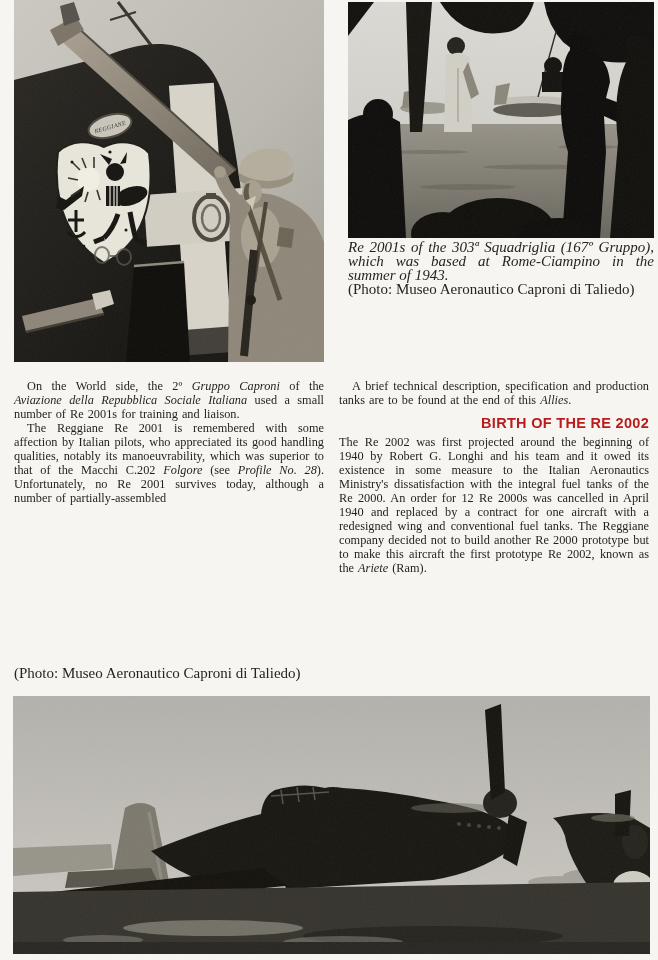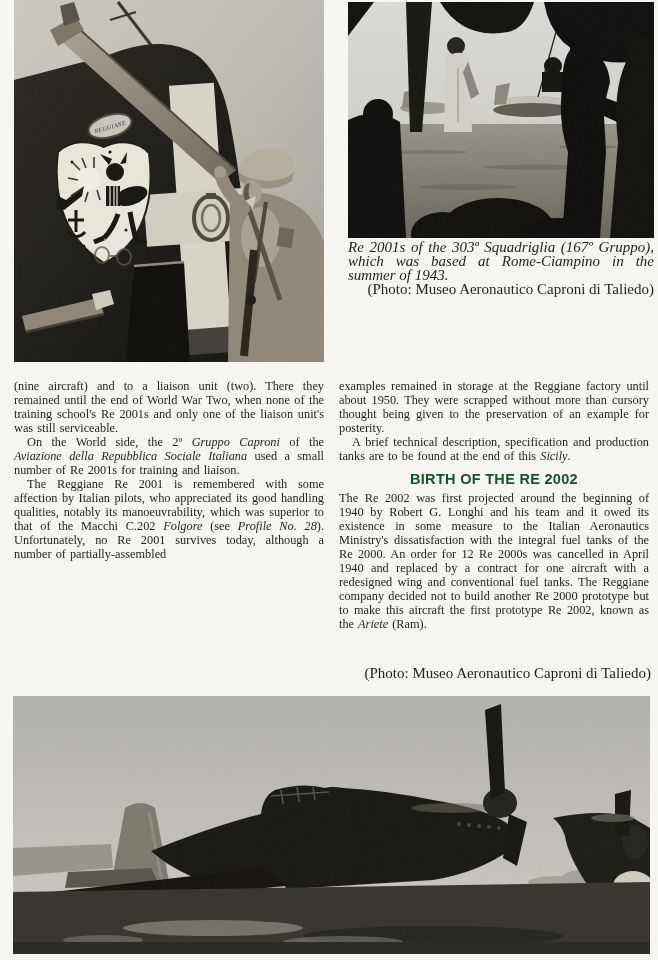--- a/index.html
+++ b/index.html
@@ -11,34 +11,34 @@
   .photo { position:absolute; display:block; }
   .photo-tail     { left:14px;  top:0;     width:310px; height:362px; }
   .photo-airfield { left:348px; top:2px;   width:306px; height:236px; }
   .photo-pair     { left:13px;  top:696px; width:637px; height:258px; }
 
   .caption { position:absolute; font-size:15px; line-height:14px; color:#26241f; }
   .cap-airfield { left:348px; top:240px; width:306px; }
   .cap-tail     { left:348px; top:327px; width:306px; }
   .cap-pair     { left:14px;  top:666px; width:637px; }
   .cap-text   { font-style:italic; text-align:justify; }
-  .cap-credit { font-style:normal; text-align:right; }
+  .cap-credit { font-style:normal; text-align:left; }
   .pull-up    { margin-top:-12.2px; }
 
   .col { position:absolute; top:379px; width:310px; font-size:12.3px; line-height:14px; }
   .col-left  { left:14px; }
   .col-right { left:339px; }
   .col p.para { margin:0; text-align:justify; word-spacing:1px; }
   .col p.para.indent { text-indent:13px; }
   .it { font-style:italic; }
 
   .heading {
-    margin:9px 0 5px 0; text-align:center;
+    margin:9px 0 5px 0; text-align:right;
     font-family:"Liberation Sans", sans-serif;
-    font-size:14.5px; font-weight:bold; letter-spacing:0.3px; color:#14532d;
+    font-size:14.5px; font-weight:bold; letter-spacing:0.3px; color:#b91c1c;
   }
 </style>
 </head>
 <body>
 
 <div class="page">
 
   <svg class="photo photo-tail" viewBox="0 0 310 362" preserveAspectRatio="none">
     <defs>
       <linearGradient id="sky1" x1="0" y1="0" x2="1" y2="1">
@@ -222,29 +222,27 @@
     <rect width="306" height="236" filter="url(#grain2)" opacity="0.08"></rect>
   </svg>
 
   <div class="caption cap-airfield">
     <div class="cap-text">Re 2001s of the 303ª Squadriglia (167º Gruppo), which was based at Rome-Ciampino in the summer of 1943.</div>
     <div class="cap-credit">(Photo: Museo Aeronautico Caproni di Taliedo)</div>
   </div>
 
 
   <div class="col col-left">
-      <p class="para"><span>(nine aircraft) and to a liaison unit (two). There they remained until the end of World War Two, when none of the training school's Re 2001s and only one of the liaison unit's was still serviceable.</span></p>
       <p class="para indent"><span>On the World side, the 2º </span><span class="it">Gruppo Caproni</span><span> of the </span><span class="it">Aviazione della Repubblica Sociale Italiana</span><span> used a small number of Re 2001s for training and liaison.</span></p>
       <p class="para indent"><span>The Reggiane Re 2001 is remembered with some affection by Italian pilots, who appreciated its good handling qualities, notably its manoeuvrability, which was superior to that of the Macchi C.202 </span><span class="it">Folgore</span><span> (see </span><span class="it">Profile No. 28</span><span>). Unfortunately, no Re 2001 survives today, although a number of partially-assembled</span></p>
     </div>
 
   <div class="col col-right">
     <div>
-        <p class="para"><span>examples remained in storage at the Reggiane factory until about 1950. They were scrapped without more than cursory thought being given to the preservation of an example for posterity.</span></p>
-        <p class="para indent"><span>A brief technical description, specification and production tanks are to be found at the end of this </span><span class="it">Sicily</span><span>.</span></p>
+        <p class="para indent"><span>A brief technical description, specification and production tanks are to be found at the end of this </span><span class="it">Allies</span><span>.</span></p>
       </div>
     <h2 class="heading">BIRTH OF THE RE 2002</h2>
     <div>
         <p class="para"><span>The Re 2002 was first projected around the beginning of 1940 by Robert G. Longhi and his team and it owed its existence in some measure to the Italian Aeronautics Ministry's dissatisfaction with the integral fuel tanks of the Re 2000. An order for 12 Re 2000s was cancelled in April 1940 and replaced by a contract for one aircraft with a redesigned wing and conventional fuel tanks. The Reggiane company decided not to build another Re 2000 prototype but to make this aircraft the first prototype Re 2002, known as the </span><span class="it">Ariete</span><span> (Ram).</span></p>
       </div>
   </div>
 
   <div class="caption cap-pair">
     <div class="cap-credit">(Photo: Museo Aeronautico Caproni di Taliedo)</div>
   </div>

